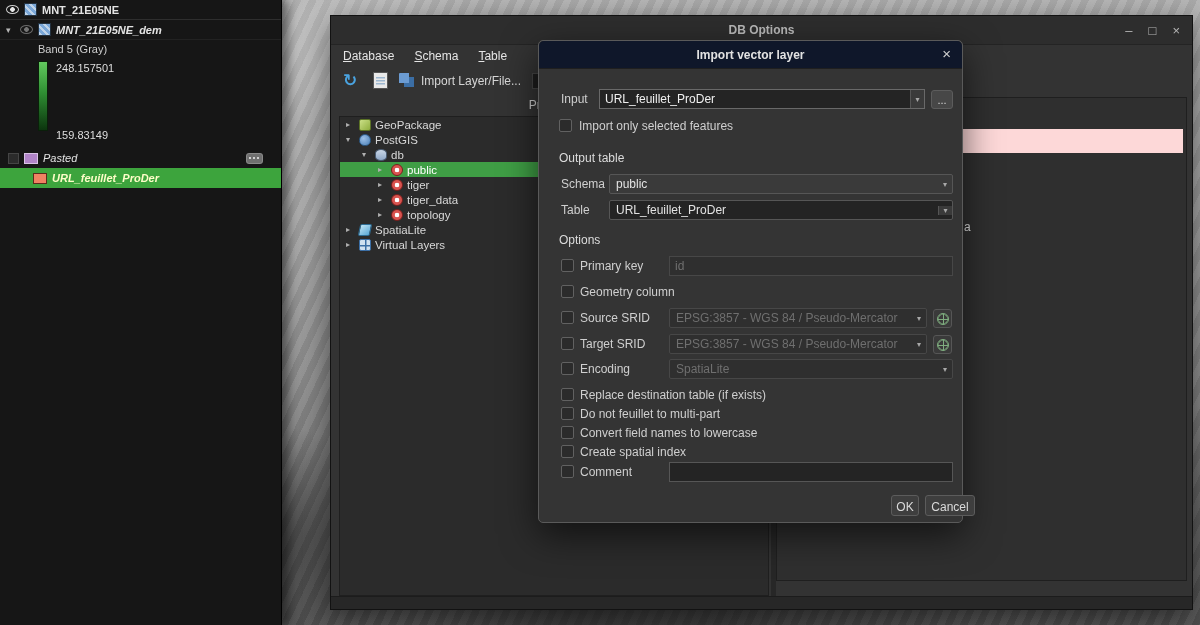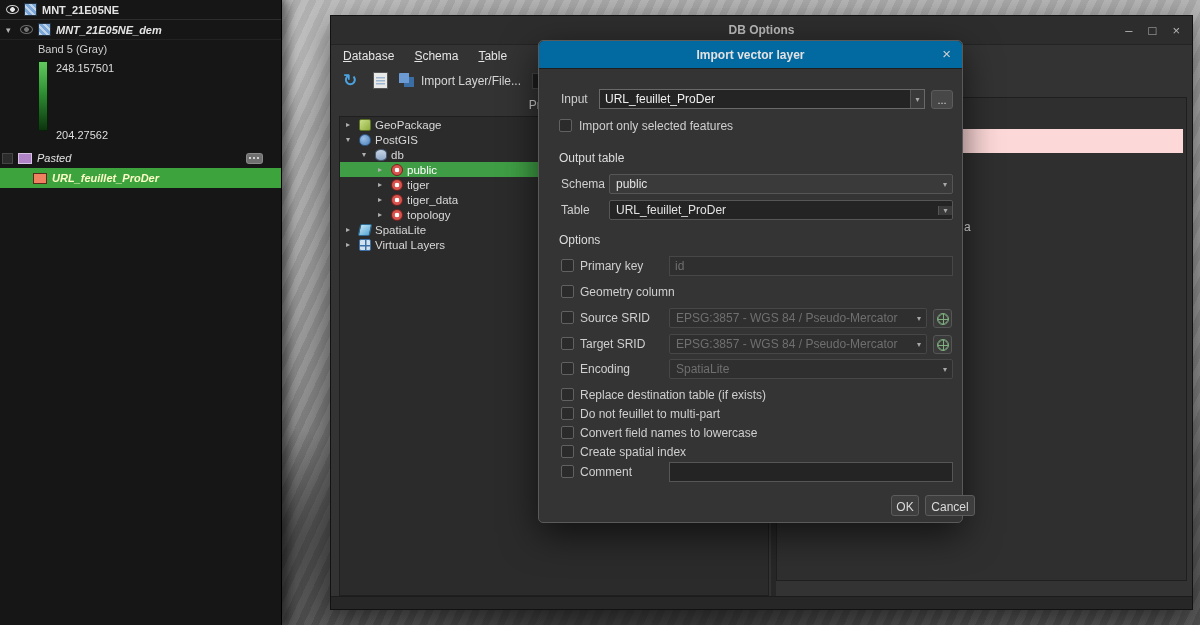--- a/index.html
+++ b/index.html
@@ -45,21 +45,21 @@
   .swatch { width:14px; height:11px; display:inline-block; border:1px solid #1c1c1c; }
   .swatch.purple { background:#b184c8; border-color:#d8c2e4; }
   .swatch.salmon { background:#f08262; border-color:#5c2a1a; }
   .memory-chip { position:absolute; right:18px; width:17px; height:11px; border-radius:3px; background:#6f6f6f;
     box-shadow:inset 0 0 0 1px #8a8a8a; background-image:radial-gradient(circle 1px at 4px 5px,#cfcfcf 0 1px,transparent 1.4px),
       radial-gradient(circle 1px at 8px 5px,#cfcfcf 0 1px,transparent 1.4px),
       radial-gradient(circle 1px at 12px 5px,#cfcfcf 0 1px,transparent 1.4px); }
   .url-row { top:168px; background:#3da43d; }
   .url-row .lp-label { color:#fdfdc8; font-weight:bold; }
   .url-row { padding-left:33px; }
-  .pasted-row { padding-left:2px; }
+  .pasted-row { padding-left:8px; }
 
   
   .db-window { position:absolute; left:330px; top:15px; width:863px; height:595px; z-index:3;
     background:#333333; border:1px solid #121212; box-shadow:0 10px 30px rgba(0,0,0,.55);
     color:#d6d6d6; font-size:12px; }
   .titlebar { position:absolute; top:0; left:0; right:0; height:29px; background:#2d2d2d;
     border-bottom:1px solid #242424; display:flex; align-items:center; justify-content:center; }
   .win-title { color:#b9b9b9; font-weight:bold; font-size:12px; }
   .win-controls { position:absolute; right:12px; top:0; height:29px; display:flex; align-items:center; gap:16px; }
   .win-btn { color:#b5b5b5; font-size:13px; cursor:default; }
@@ -95,21 +95,21 @@
   .splitter-v { position:absolute; top:81px; bottom:13px; left:440px; width:5px; background:#272727; }
   .right-panel { position:absolute; top:81px; left:445px; right:5px; bottom:28px; background:#2f2f2f; border:1px solid #1f1f1f; }
   .pink-bar { position:absolute; top:31px; left:3px; right:3px; height:24px; background:#fdd8d8; }
   .partial-a { position:absolute; left:187px; top:122px; color:#e0e0e0; font-size:12px; }
   .statusbar { position:absolute; left:0; right:0; bottom:0; height:13px; background:#272727; border-top:1px solid #1c1c1c; }
 
   
   .dlg { position:absolute; left:538px; top:40px; width:425px; height:483px; z-index:5;
     background:#343434; border:1px solid #5a5a5a; border-radius:5px;
     box-shadow:0 12px 36px rgba(0,0,0,.6); color:#cfcfcf; font-size:12px; }
-  .dlg-titlebar { position:absolute; top:0; left:0; right:0; height:28px; background:#0369a1;
+  .dlg-titlebar { position:absolute; top:0; left:0; right:0; height:28px; background:#0f172a;
     border-bottom:1px solid #1f1f1f; border-radius:5px 5px 0 0;
     display:flex; align-items:center; justify-content:center;text-align:center; }
   .dlg-title { font-weight:bold; color:#e2e2e2; }
   .dlg-close { position:absolute; right:11px; top:4px; color:#cfcfcf; font-size:15px; }
   .dlg-body { position:absolute; top:28px; left:0; right:0; bottom:0; }
   .drow { position:absolute; left:0; right:11px; height:20px; }
   .dlabel { position:absolute; top:3px; color:#cfcfcf; white-space:nowrap; }
   .section-lbl { position:absolute; left:20px; color:#dcdcdc; }
   .cb { position:absolute; top:3px; width:13px; height:13px; background:#2b2b2b; border:1px solid #616161; border-radius:2px; }
   .cb-lbl { position:absolute; top:3px; color:#cfcfcf; white-space:nowrap; }
@@ -152,21 +152,21 @@
   </div>
   <div class="lp-row lp-row2">
     <span class="tri">▾</span>
     <span class="eye dim"></span>
     <span class="raster-ic"></span>
     <span class="lp-label bold italic">MNT_21E05NE_dem</span>
   </div>
   <div class="lp-band">Band 5 (Gray)</div>
   <span class="ramp"></span>
   <div class="ramp-max">248.157501</div>
-  <div class="ramp-min">204.27562</div>
+  <div class="ramp-min">159.83149</div>
   <div class="lp-row pasted-row">
     <span class="ghost-ic"></span>
     <span class="swatch purple"></span>
     <span class="lp-label italic">Pasted</span>
     <span class="memory-chip"></span>
   </div>
   <div class="lp-row url-row">
     <span class="swatch salmon"></span>
     <span class="lp-label italic">URL_feuillet_ProDer</span>
   </div>

